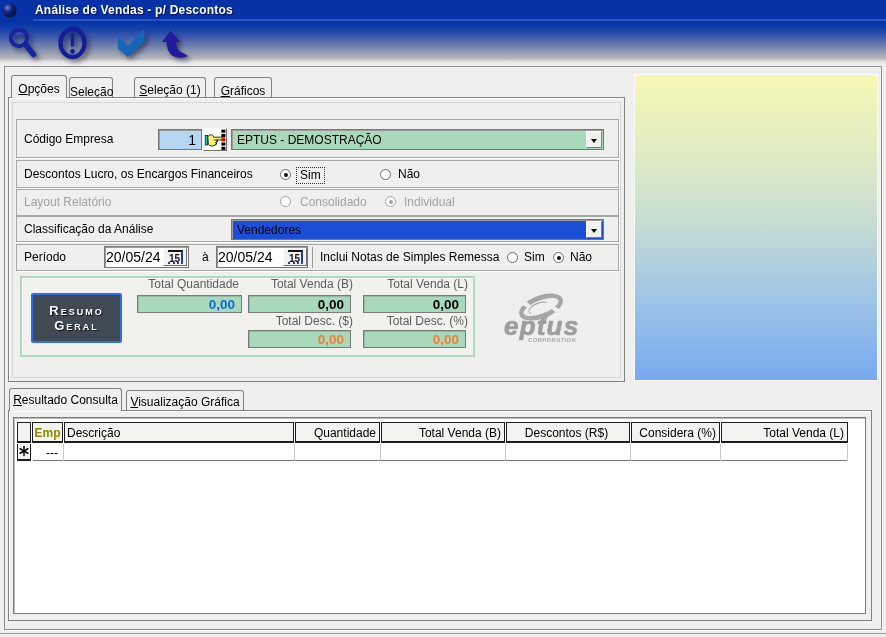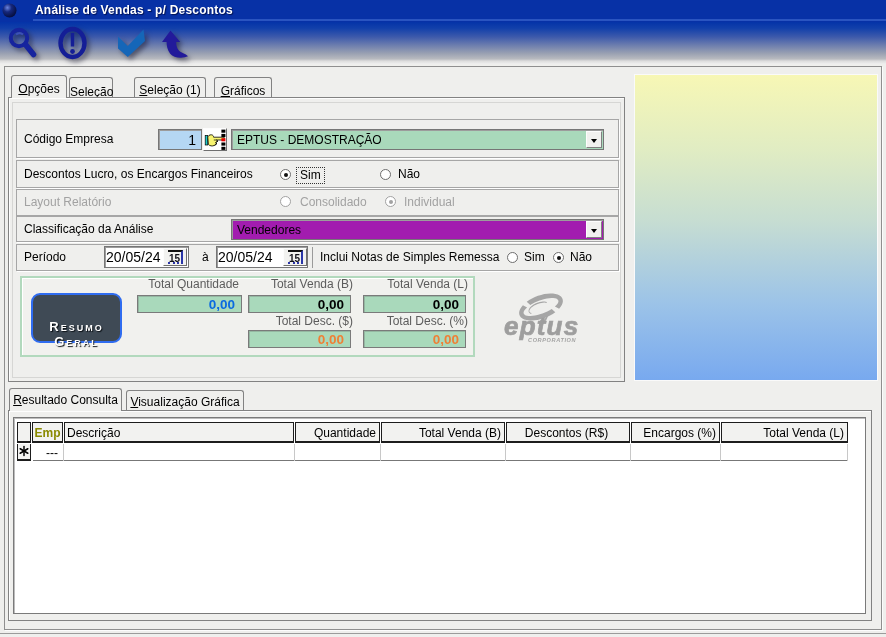--- a/index.html
+++ b/index.html
@@ -148,21 +148,21 @@
 <div class="lbl" style="left:24px;top:196px;color:#a2a2a2">Layout Relatório</div>
 <div class="radio dis" style="left:280px;top:196px"></div>
 <div class="lbl" style="left:300px;top:196px;color:#a2a2a2">Consolidado</div>
 <div class="radio dis" style="left:385px;top:196px">
     <div class="dot"></div>
   </div>
 <div class="lbl" style="left:404px;top:196px;color:#a2a2a2">Individual</div>
 
 <div class="row" style="top:216px;height:26px"></div>
 <div class="lbl" style="left:24px;top:223px">Classificação da Análise</div>
-<div class="abs sunken" style="left:231px;top:219px;width:373px;height:21px;background:#a21caf;padding:3px 0 0 5px">Vendedores</div>
+<div class="abs sunken" style="left:231px;top:219px;width:373px;height:21px;background:#1d4ed8;padding:3px 0 0 5px">Vendedores</div>
 <div class="cbtn" style="left:586px;top:221px;width:16px;height:17px"></div>
 
 <div class="row" style="top:244px;height:27px"></div>
 <div class="lbl" style="left:24px;top:251px">Período</div>
 <div class="abs sunken" style="left:104px;top:246px;width:85px;height:22px;background:#fff;padding:2px 0 0 1px;font-size:14px">20/05/24</div>
 <div class="abs" style="left:163px;top:248px;width:24px;height:18px;background:#f2f2f0;border:1px solid #6f6f6f;border-top-color:#fdfdfd;border-left-color:#fdfdfd">
   <div style="position:absolute;left:4px;top:1px;width:15px;height:14px;border-top:2px solid #111;border-right:2px solid #2a35a8;border-bottom:2px dotted #2a35a8;font-weight:bold;font-size:10px;color:#101018;text-align:center;padding-top:1px">15</div>
 </div>
 <div class="lbl" style="left:202px;top:251px">à</div>
 <div class="abs sunken" style="left:216px;top:246px;width:92px;height:22px;background:#fff;padding:2px 0 0 1px;font-size:14px">20/05/24</div>
@@ -172,21 +172,21 @@
 <div class="abs" style="left:312px;top:247px;width:1px;height:21px;background:#9a9a9a"></div>
 <div class="lbl" style="left:320px;top:251px">Inclui Notas de Simples Remessa</div>
 <div class="radio" style="left:507px;top:252px"></div>
 <div class="lbl" style="left:524px;top:251px">Sim</div>
 <div class="radio" style="left:553px;top:252px">
     <div class="dot"></div>
   </div>
 <div class="lbl" style="left:570px;top:251px">Não</div>
 
 <div class="abs" style="left:20px;top:276px;width:455px;height:81px;background:#f1f1ee;border:2px solid #b2d9bd;box-shadow:inset 1px 1px 0 #fff"></div>
-<div class="abs" style="left:31px;top:293px;width:91px;height:50px;background:#3f4a55;border:2px solid #2f6cf0;border-radius:9px;color:#fff;font-weight:bold;font-variant:small-caps;letter-spacing:2px;font-size:13px;text-align:center;padding-top:24px;text-shadow:1px 1px 1px #0a0f14;line-height:15px">Resumo<br>Geral</div>
+<div class="abs" style="left:31px;top:293px;width:91px;height:50px;background:#3f4a55;border:2px solid #2f6cf0;border-radius:2px;color:#fff;font-weight:bold;font-variant:small-caps;letter-spacing:2px;font-size:13px;text-align:center;padding-top:8px;text-shadow:1px 1px 1px #0a0f14;line-height:15px">Resumo<br>Geral</div>
 <div class="slbl" style="left:129px;top:277px">Total Quantidade</div>
 <div class="slbl" style="left:243px;top:277px">Total Venda (B)</div>
 <div class="slbl" style="left:358px;top:277px">Total Venda (L)</div>
 <div class="sfield" style="left:137px;top:295px;width:105px;color:#0a6ae0">0,00</div>
 <div class="sfield" style="left:248px;top:295px;width:103px;color:#000">0,00</div>
 <div class="sfield" style="left:363px;top:295px;width:103px;color:#000">0,00</div>
 <div class="slbl" style="left:243px;top:314px">Total Desc. ($)</div>
 <div class="slbl" style="left:358px;top:314px">Total Desc. (%)</div>
 <div class="sfield" style="left:248px;top:330px;width:103px;color:#ef7f35">0,00</div>
 <div class="sfield" style="left:363px;top:330px;width:103px;color:#ef7f35">0,00</div>
@@ -209,21 +209,21 @@
 <div class="tabbody" style="left:8px;top:410px;width:864px;height:211px"></div>
 
 <div class="abs" style="left:13px;top:417px;width:853px;height:197px;background:#fff;border:1px solid #7a7a7a;box-shadow:inset 1px 1px 0 #bcbcbc"></div>
 
 <div class="hcell" style="left:17px;width:14px"></div>
 <div class="hcell" style="left:32px;width:31px;color:#8a8a00;font-weight:bold;text-align:center">Emp</div>
 <div class="hcell" style="left:64px;width:230px;padding-left:2px">Descrição</div>
 <div class="hcell" style="left:295px;width:85px;text-align:right;padding-right:3px">Quantidade</div>
 <div class="hcell" style="left:381px;width:124px;text-align:right;padding-right:3px">Total Venda (B)</div>
 <div class="hcell" style="left:506px;width:124px;text-align:center;padding-right:3px">Descontos (R$)</div>
-<div class="hcell" style="left:631px;width:89px;text-align:right;padding-right:3px">Encargos (%)</div>
+<div class="hcell" style="left:631px;width:89px;text-align:right;padding-right:3px">Considera (%)</div>
 <div class="hcell" style="left:721px;width:127px;text-align:right;padding-right:3px">Total Venda (L)</div>
 
 <div class="abs" style="left:17px;top:444px;width:14px;height:17px;background:#f2f2f0;border:1px solid #1d1d1d;border-top:none;border-bottom-width:2px">
 <svg width="12" height="14" viewBox="0 0 12 14">
  <g stroke="#000" stroke-width="1.5" stroke-linecap="round">
   <line x1="6" y1="2.5" x2="6" y2="11.5"></line>
   <line x1="2.2" y1="4.75" x2="9.8" y2="9.25"></line>
   <line x1="9.8" y1="4.75" x2="2.2" y2="9.25"></line>
  </g>
     </svg></div>

